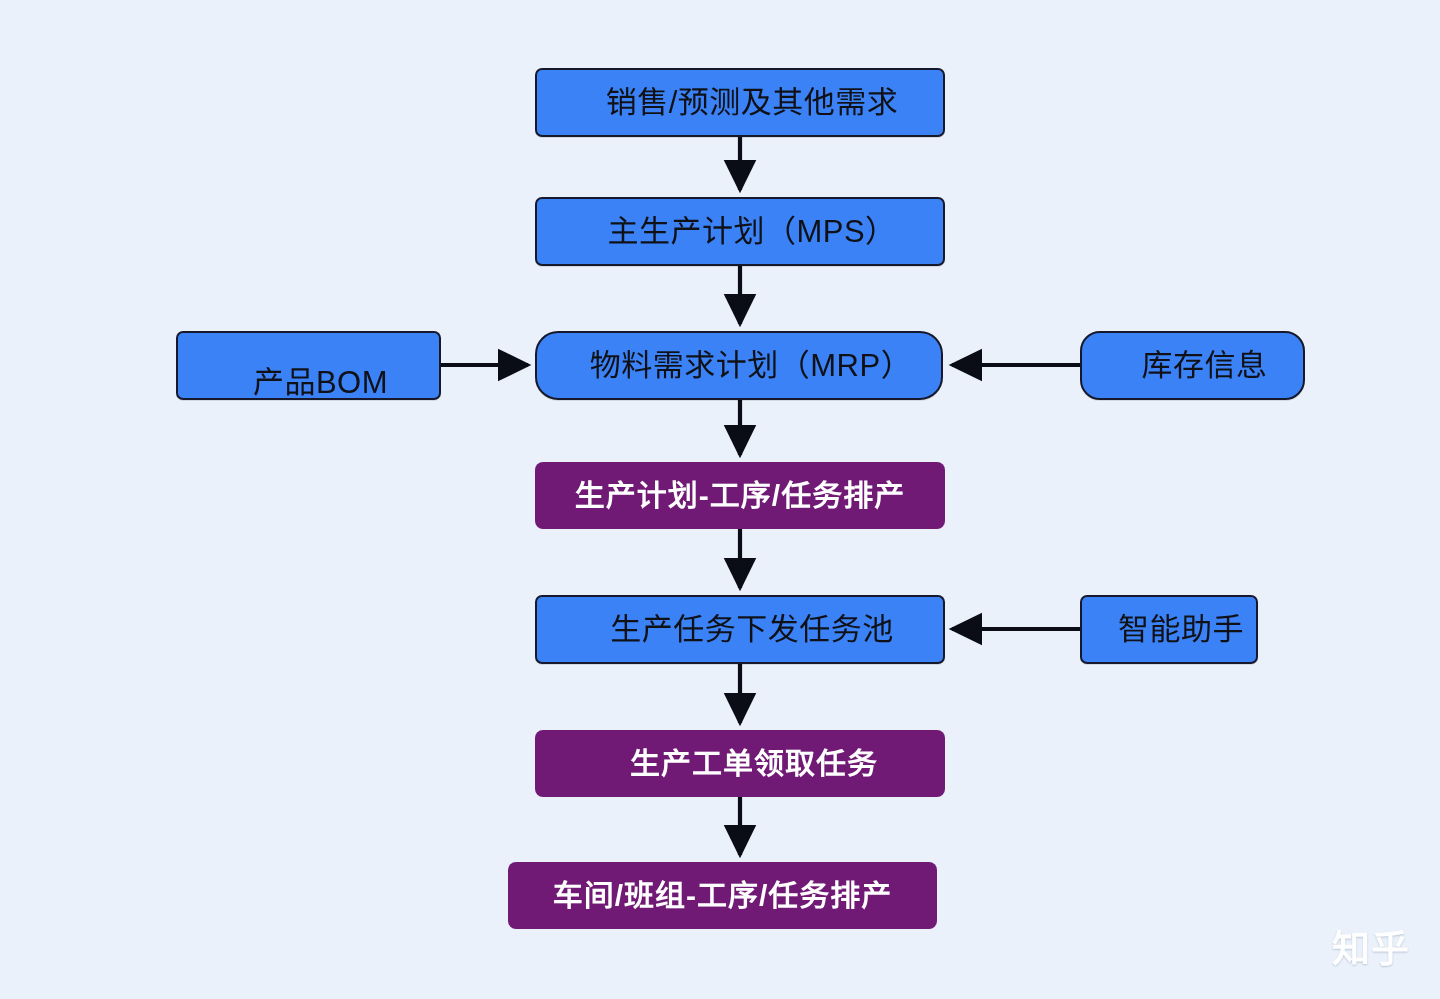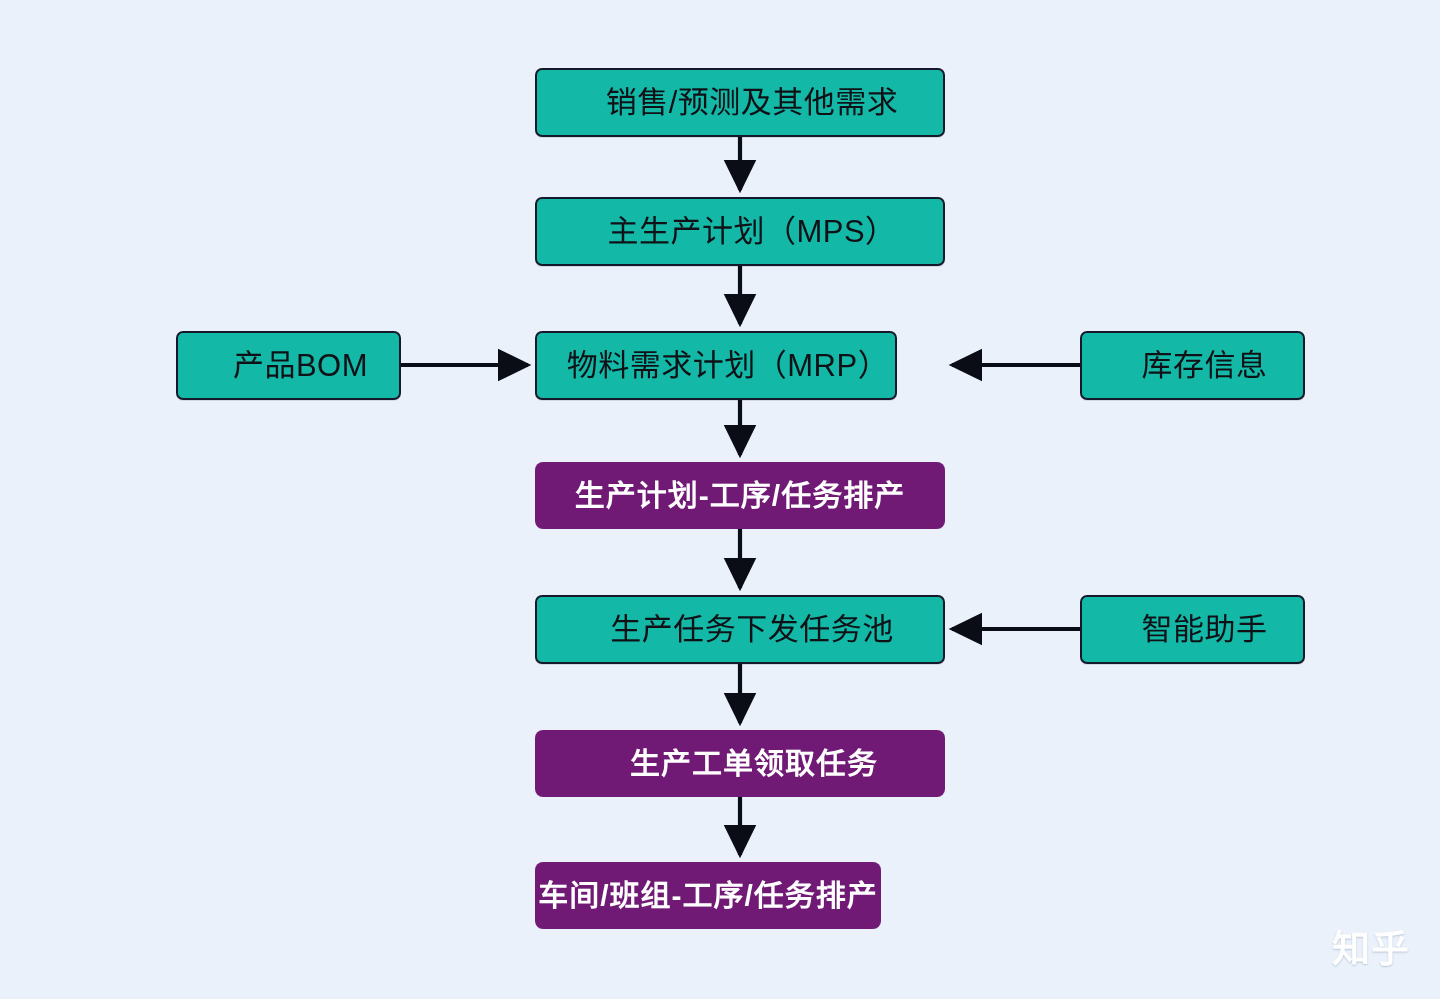--- a/index.html
+++ b/index.html
@@ -36,21 +36,21 @@
     justify-content: center;
     border-radius: 7px;
     z-index: 2;
   }
   .node .node-label {
     display: block;
     line-height: 1;
     white-space: nowrap;
   }
   .node.white {
-    background: #14b8a6;
+    background: #3b82f6;
     border: 2px solid #16192b;
     box-shadow: 0 1px 0 rgba(0,0,0,0.10);
     padding-left: 24px;
   }
   .node.white .node-label {
     color: #0f1117;
     font-size: 31px;
     font-weight: 400;
     letter-spacing: 0.5px;
   }
@@ -109,42 +109,42 @@
       </g>
   </svg>
 
   <div id="nodes-layer">
       <div class="node white" style="left: 535px; top: 68px; width: 410px; height: 69px;">
         <span class="node-label">销售/预测及其他需求</span>
       </div>
       <div class="node white" style="left: 535px; top: 197px; width: 410px; height: 69px; text-align: center;">
         <span class="node-label">主生产计划（MPS）</span>
       </div>
-      <div class="node white" style="left: 176px; top: 331px; width: 225px; height: 69px;">
+      <div class="node white" style="left: 176px; top: 331px; width: 265px; height: 69px; align-items: flex-end;">
         <span class="node-label">产品BOM</span>
       </div>
-      <div class="node white" style="left: 535px; top: 331px; width: 362px; height: 69px;">
+      <div class="node white" style="left: 535px; top: 331px; width: 408px; height: 69px; border-radius: 23px;">
         <span class="node-label">物料需求计划（MRP）</span>
       </div>
-      <div class="node white" style="left: 1080px; top: 331px; width: 225px; height: 69px;">
+      <div class="node white" style="left: 1080px; top: 331px; width: 225px; height: 69px; border-radius: 20px;">
         <span class="node-label">库存信息</span>
       </div>
       <div class="node green" style="left: 535px; top: 462px; width: 410px; height: 67px;">
         <span class="node-label">生产计划-工序/任务排产</span>
       </div>
       <div class="node white" style="left: 535px; top: 595px; width: 410px; height: 69px;">
         <span class="node-label">生产任务下发任务池</span>
       </div>
-      <div class="node white" style="left: 1080px; top: 595px; width: 225px; height: 69px; align-items: center;">
+      <div class="node white" style="left: 1080px; top: 595px; width: 178px; height: 69px; align-items: center;">
         <span class="node-label">智能助手</span>
       </div>
       <div class="node green" style="left: 535px; top: 730px; width: 410px; height: 67px; padding-left: 28px;">
         <span class="node-label">生产工单领取任务</span>
       </div>
-      <div class="node green" style="left: 535px; top: 862px; width: 346px; height: 67px;">
+      <div class="node green" style="left: 508px; top: 862px; width: 429px; height: 67px;">
         <span class="node-label">车间/班组-工序/任务排产</span>
       </div>
     </div>
 
   <div id="watermark">
     <span class="wm-logo">知乎</span>
   </div>
 
 </div>
 

